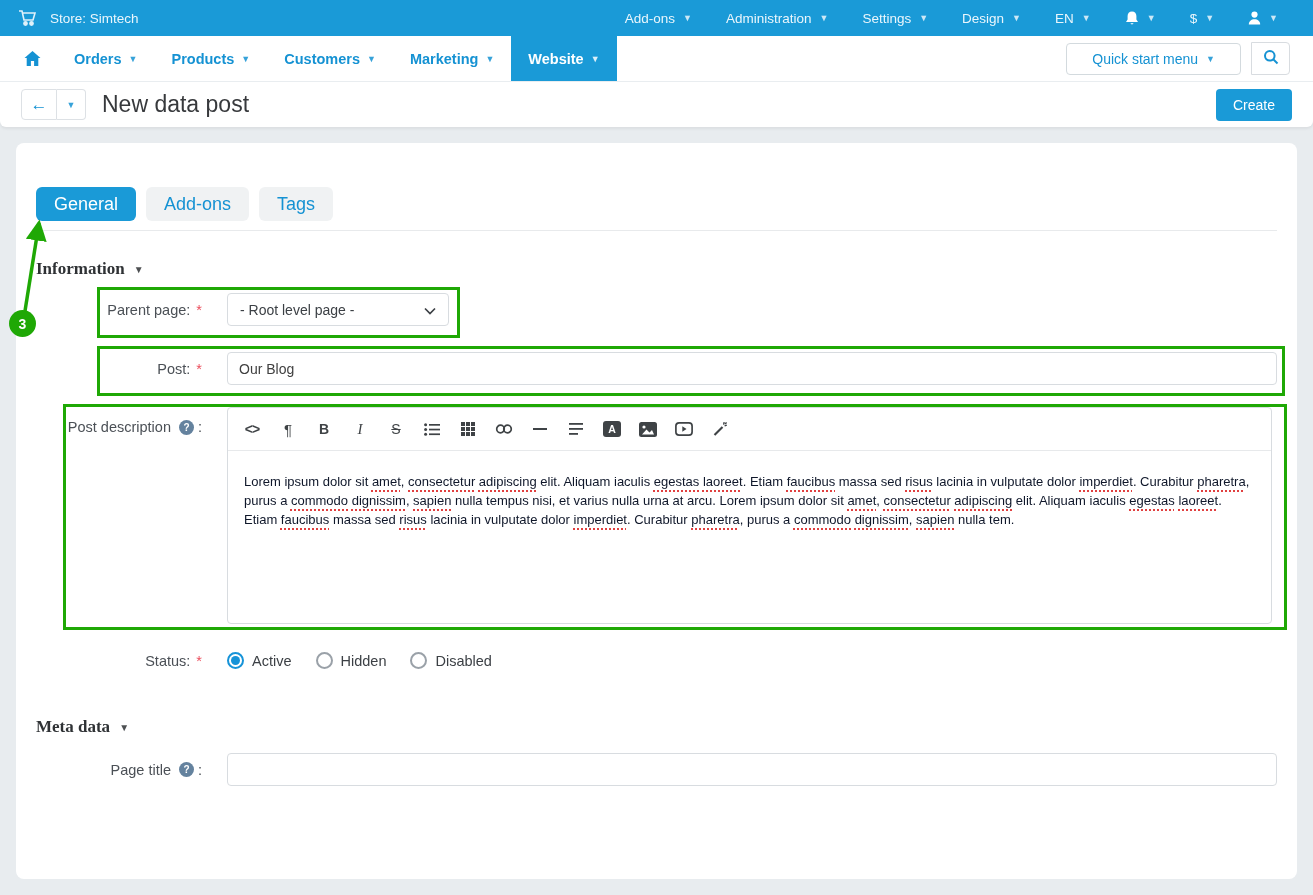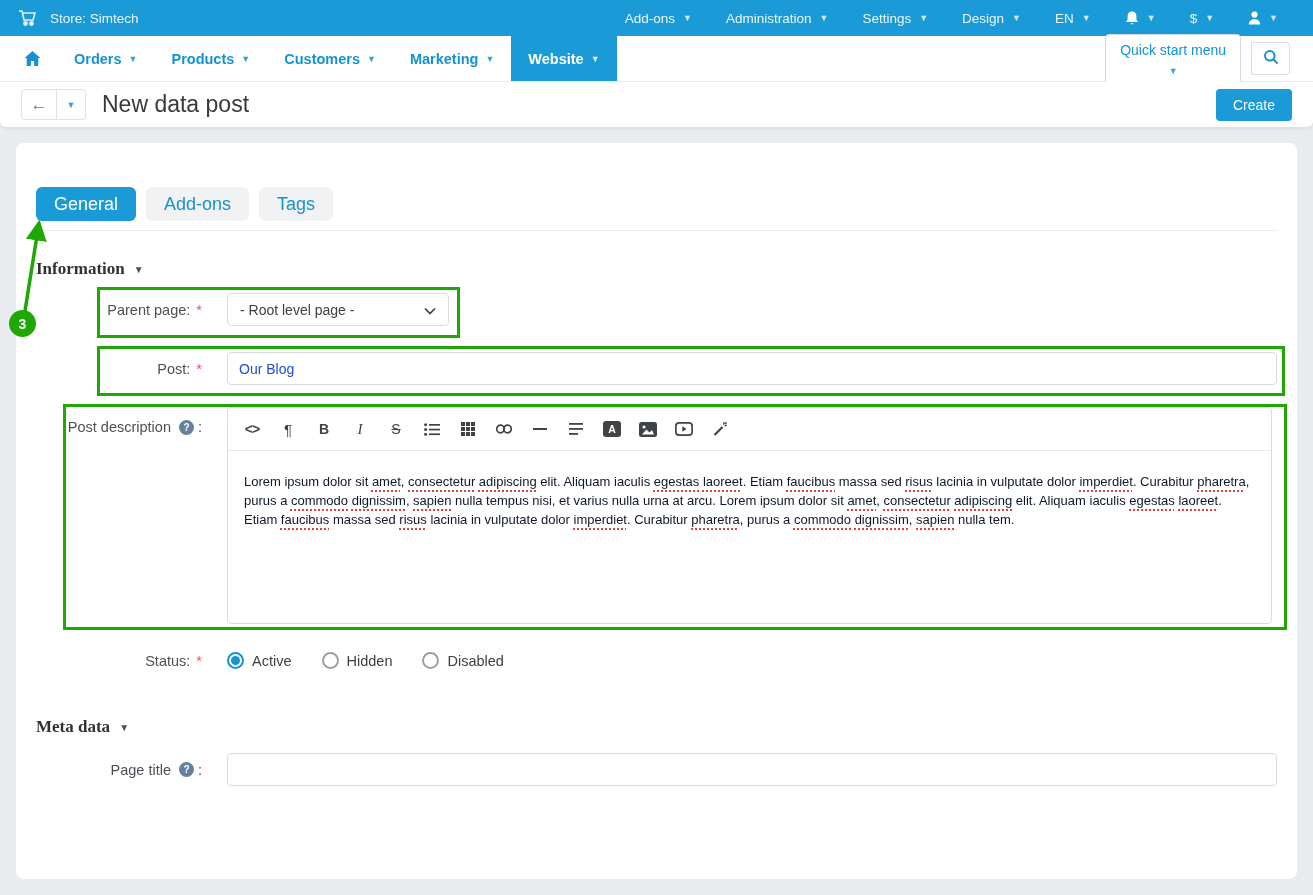--- a/index.html
+++ b/index.html
@@ -19,21 +19,21 @@
   .navbar { height:46px; background:#fff; display:flex; align-items:stretch;
     border-bottom:1px solid #e9edf0; }
   .nav-home { display:flex; align-items:center; padding:0 16px 0 24px; cursor:pointer; }
   .nav-item { display:flex; align-items:center; gap:7px; padding:0 17px; color:#1592d3;
     font-size:14.5px; font-weight:700; cursor:pointer; }
   .nav-item .caret { color:#1592d3; }
   .nav-item.active { background:#1a9ad7; color:#fff; }
   .nav-item.active .caret { color:#fff; }
   .nav-right { margin-left:auto; display:flex; align-items:center; gap:10px; padding-right:23px; }
   .quick-start { border:1px solid #d3dade; border-radius:4px; background:#fff; color:#1592d3;
-    font-size:14px; padding:7px 14px; display:flex; gap:8px; align-items:center; cursor:pointer;flex-direction:column; }
+    font-size:14px; padding:7px 25px; display:flex; gap:8px; align-items:center; cursor:pointer; }
   .search-group { display:flex; }
   .search-input { width:237px; height:33px; border:1px solid #d8dce0; border-right:none;
     border-radius:4px 0 0 4px; padding:0 11px; font-size:14px; color:#333; outline:none; }
   .search-input::placeholder { color:#9aa2a9; }
   .search-btn { width:39px; height:33px; border:1px solid #d8dce0; border-radius:0 4px 4px 0;
     background:#fff; display:flex; align-items:center; justify-content:center; cursor:pointer; }
 
   
   .titlebar { height:45px; background:#fff; display:flex; align-items:center; padding:0 21px;
     box-shadow:0 2px 3px rgba(0,0,0,.06); border-radius:0 0 6px 6px; position:relative; }
@@ -67,39 +67,39 @@
     flex:none; display:flex; justify-content:flex-end; align-items:center; gap:4px; }
   .req { color:#eb4d5c; margin-left:2px; }
   .help-icon { width:15px; height:15px; border-radius:50%; background:#64829e; color:#fff;
     font-size:10px; font-weight:700; display:inline-flex; align-items:center; justify-content:center;
     margin-left:4px; }
 
   .select-box { width:222px; height:33px; border:1px solid #d8dce0; border-radius:4px;
     display:flex; align-items:center; padding:0 12px; font-size:14px; color:#3c4045; cursor:pointer;
     justify-content:space-between; background:#fff; }
   .text-input { height:33px; border:1px solid #d8dce0; border-radius:4px; padding:0 11px;
-    font-size:14px; color:#1d4ed8; outline:none; width:100%; background:#fff; }
+    font-size:14px; color:#404040; outline:none; width:100%; background:#fff; }
   .grow { flex:1; min-width:0; }
 
   
   .editor { width:1045px; border:1px solid #d8dce0; border-radius:4px; overflow:hidden; background:#fff; }
   .editor-toolbar { height:43px; display:flex; align-items:center; padding:0 6px;
     border-bottom:1px solid #e7e9eb; }
   .tb-btn { width:36px; height:36px; display:flex; align-items:center; justify-content:center;
     cursor:pointer; color:#3f4346; }
   .tb-txt { font-size:14px; color:#3f4346; }
   .tb-box { width:18px; height:16px; background:#3f4346; color:#fff; border-radius:3px;
     font-size:10.5px; font-weight:700; display:flex; align-items:center; justify-content:center; }
   .editor-content { height:172px; padding:21px 16px; font-size:13px; line-height:19px;
     color:#0f172a; overflow:hidden; }
   .misspell { text-decoration:underline dotted #e04040; text-decoration-thickness:2px;
     text-underline-offset:4px; }
 
   
-  .radio-group { display:flex; align-items:center; gap:30px; }
+  .radio-group { display:flex; align-items:center; gap:24px; }
   .radio-opt { display:flex; align-items:center; gap:8px; font-size:14.5px; color:#3c4045; cursor:pointer; }
   .radio { width:17px; height:17px; border:2px solid #9aa1a8; border-radius:50%; flex:none;
     display:flex; align-items:center; justify-content:center; background:#fff; }
   .radio.checked { border-color:#1693d8; }
   .radio.checked::after { content:""; width:9px; height:9px; border-radius:50%; background:#1693d8; }
 
   textarea.meta-desc { height:52px; border:1px solid #d8dce0; border-radius:4px; width:100%;
     padding:6px 11px; font-size:14px; color:#3c4045; font-family:"Liberation Sans",sans-serif;
     resize:vertical; outline:none; }
 

